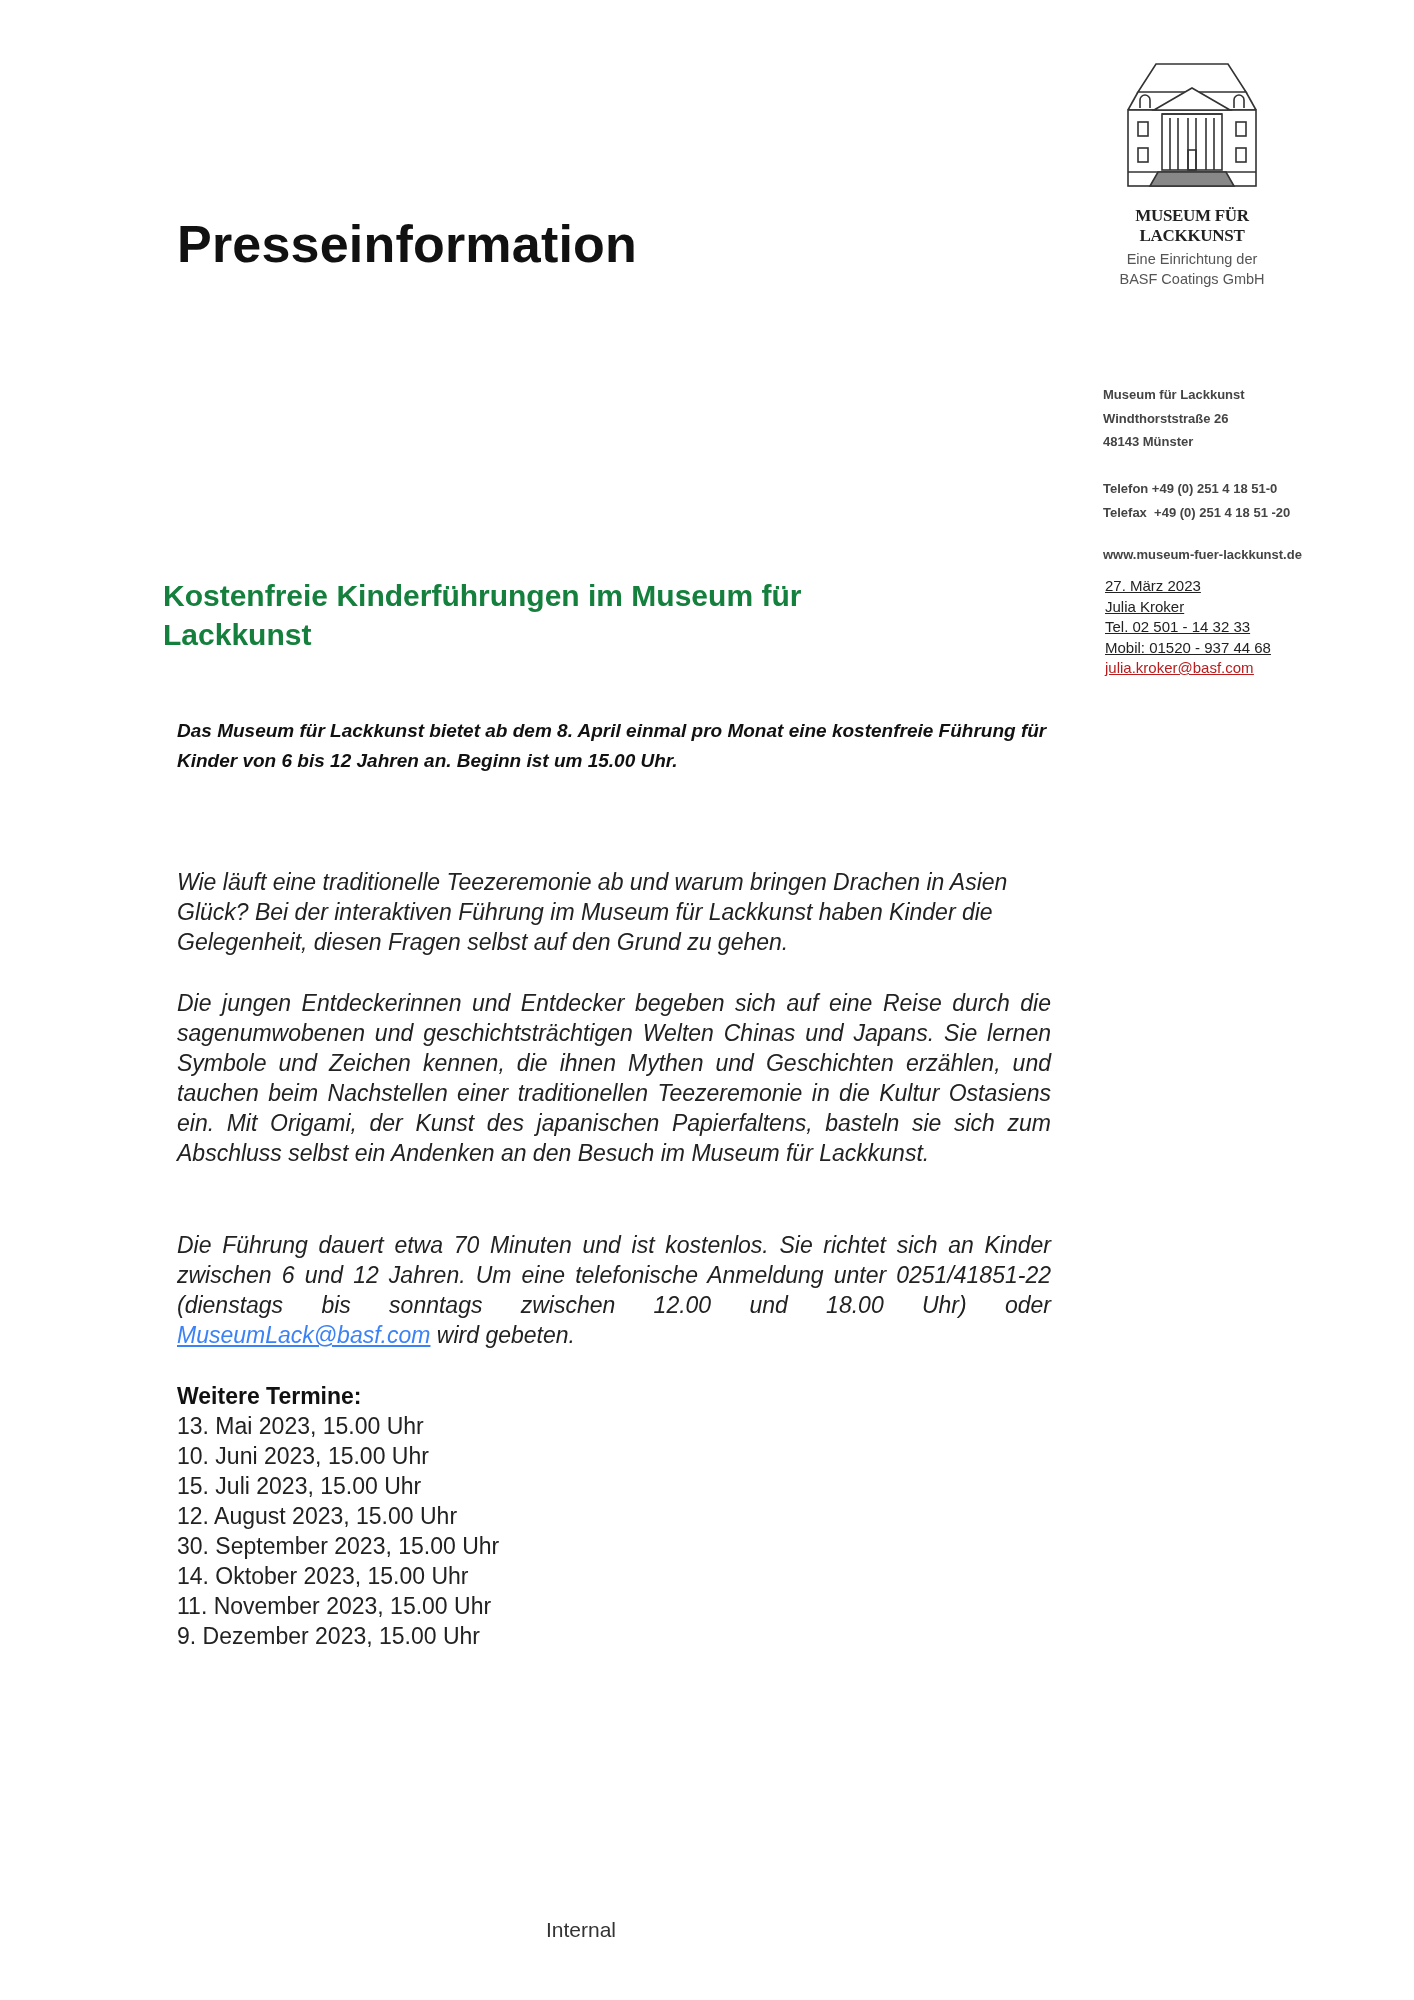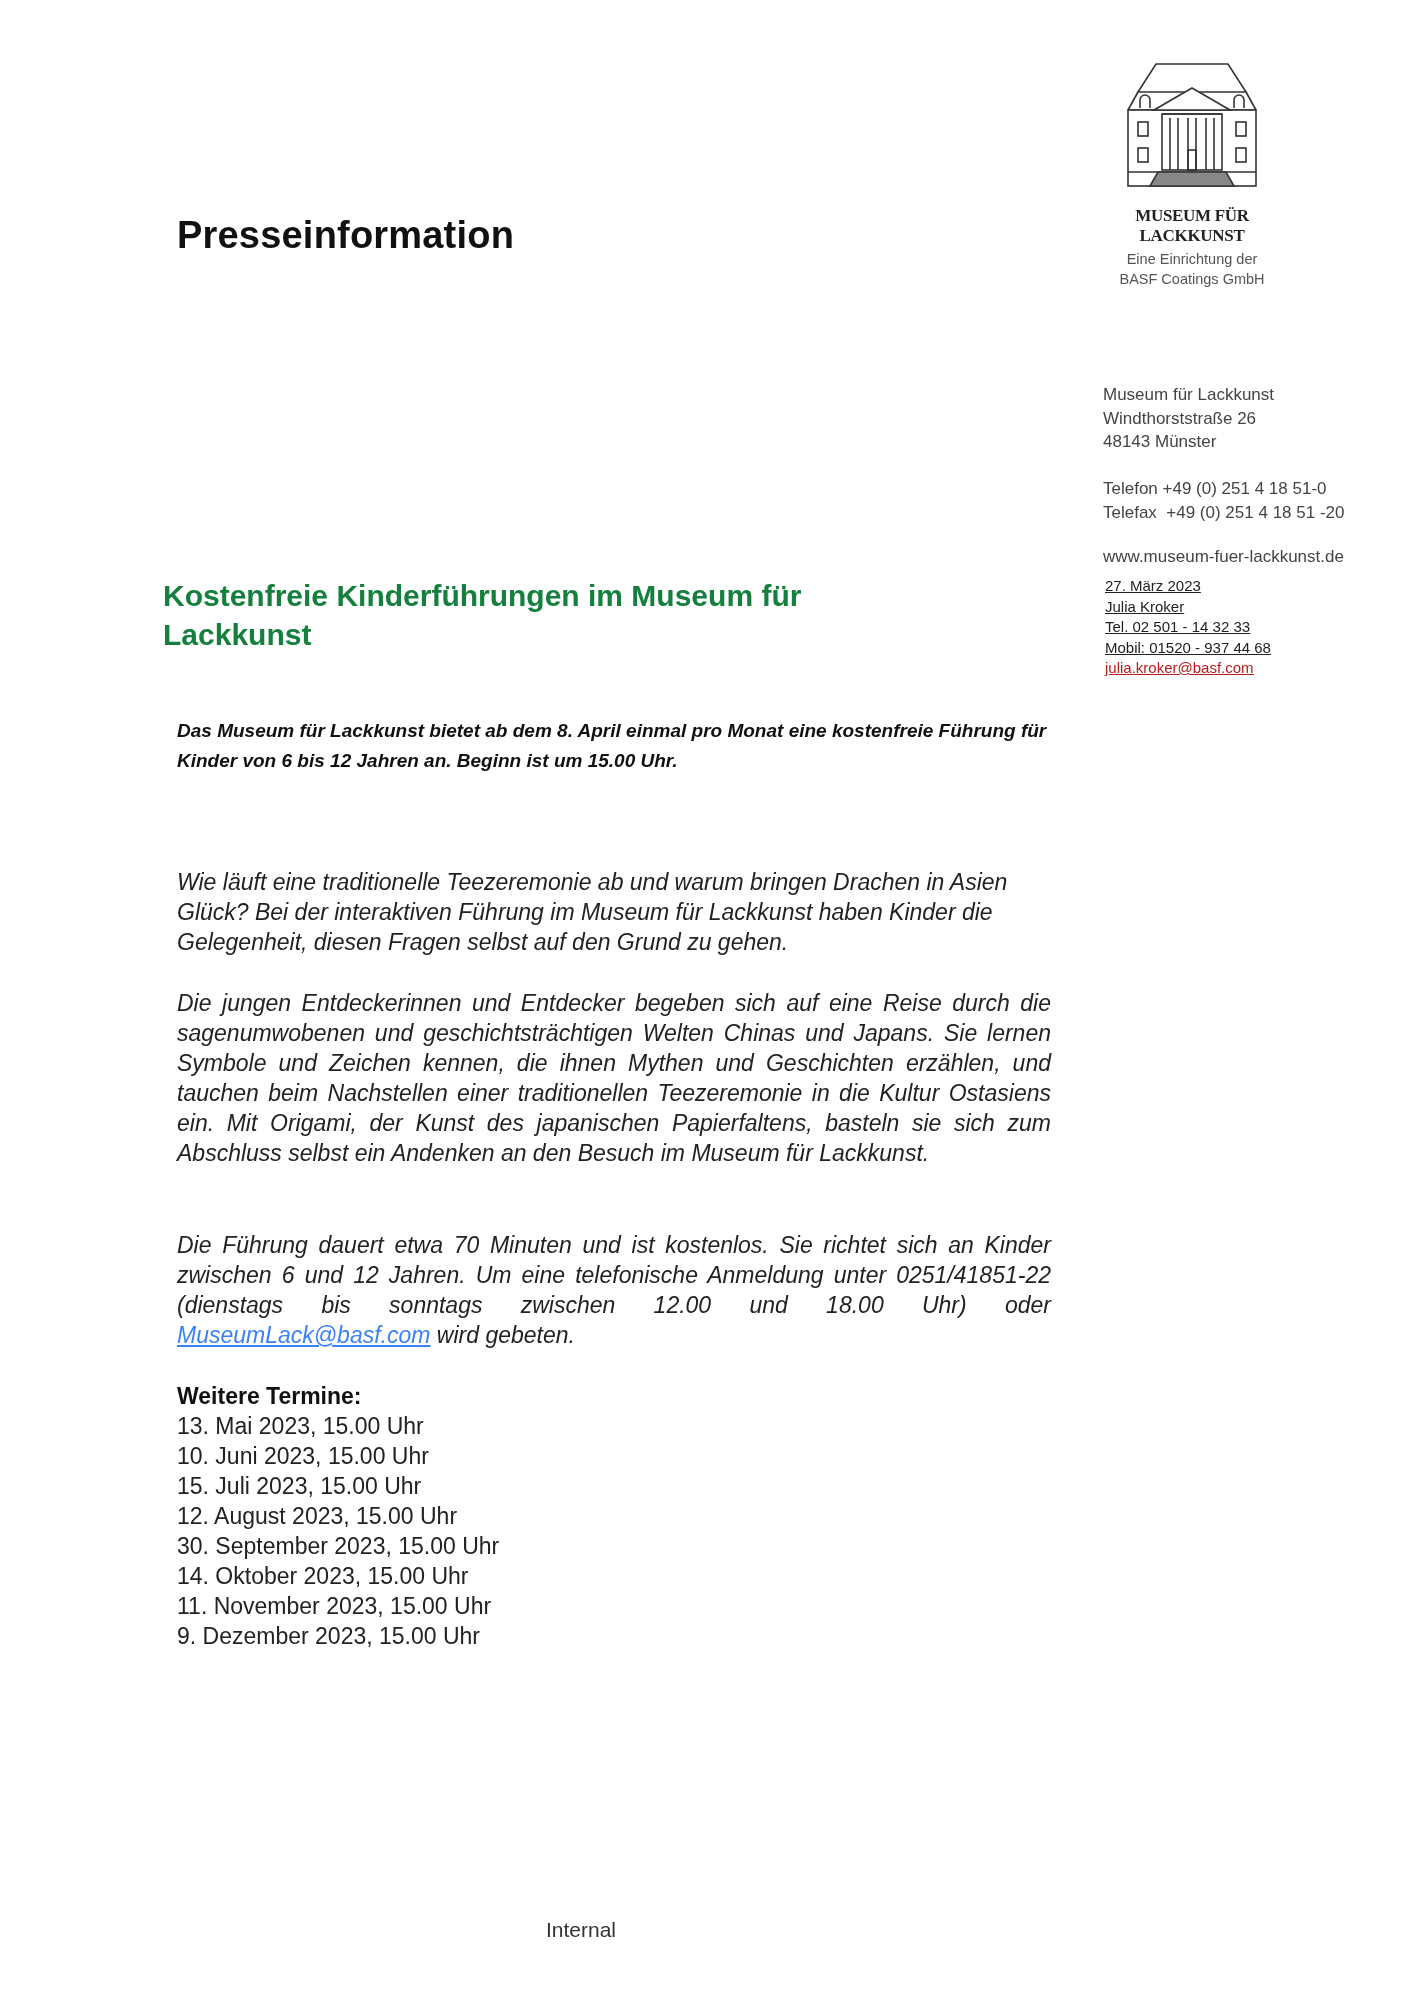--- a/index.html
+++ b/index.html
@@ -1,25 +1,25 @@
 <!DOCTYPE html>
 <html><head>
 <meta charset="utf-8">
 <style>
   html, body { margin: 0; padding: 0; background: #ffffff; }
   body { width: 1414px; height: 2000px; position: relative; overflow: hidden;
          font-family: "Liberation Sans", sans-serif; color: #1a1a1a; }
   .abs { position: absolute; }
-  .doc-header { left: 177px; top: 214px; font-size: 38px; font-weight: bold; color: #111; letter-spacing: 0.2px; }
+  .doc-header { left: 177px; top: 214px; font-size: 52px; font-weight: bold; color: #111; letter-spacing: 0.2px; }
   .logo { left: 1100px; top: 58px; width: 184px; }
   .logo svg { display: block; margin-left: 22px; }
   .logo-name { font-family: "Liberation Serif", serif; font-weight: bold; font-size: 17px; line-height: 20px;
                text-align: center; color: #222; margin-top: 16px; letter-spacing: -0.3px; }
   .logo-sub { font-size: 14.5px; line-height: 20px; text-align: center; color: #555; margin-top: 3px; }
-  .sidebar { left: 1103px; font-size: 17px; color: #444; }
+  .sidebar { left: 1103px; font-size: 13px; color: #444; font-weight: bold; }
   .addr { top: 383px; line-height: 23.5px; }
   .phone { top: 477px; line-height: 23.5px; }
   .web { top: 547px; }
   .contact { left: 1105px; top: 576px; font-size: 15px; line-height: 20.5px; color: #222; text-decoration: underline; }
   .contact a { color: #b91c1c; text-decoration: underline; margin-top: 48px; }
   .title { left: 163px; top: 576px; width: 760px; font-size: 30px; font-weight: bold; line-height: 39px; color: #15803d; }
   .lead { left: 177px; top: 716px; width: 880px; font-size: 19px; font-weight: bold; font-style: italic;
           line-height: 30px; color: #111; }
   .para { left: 177px; width: 874px; font-size: 23px; line-height: 30px; color: #222; text-align: justify; font-style: italic; }
   .p1 { top: 867px; text-align: left; }

